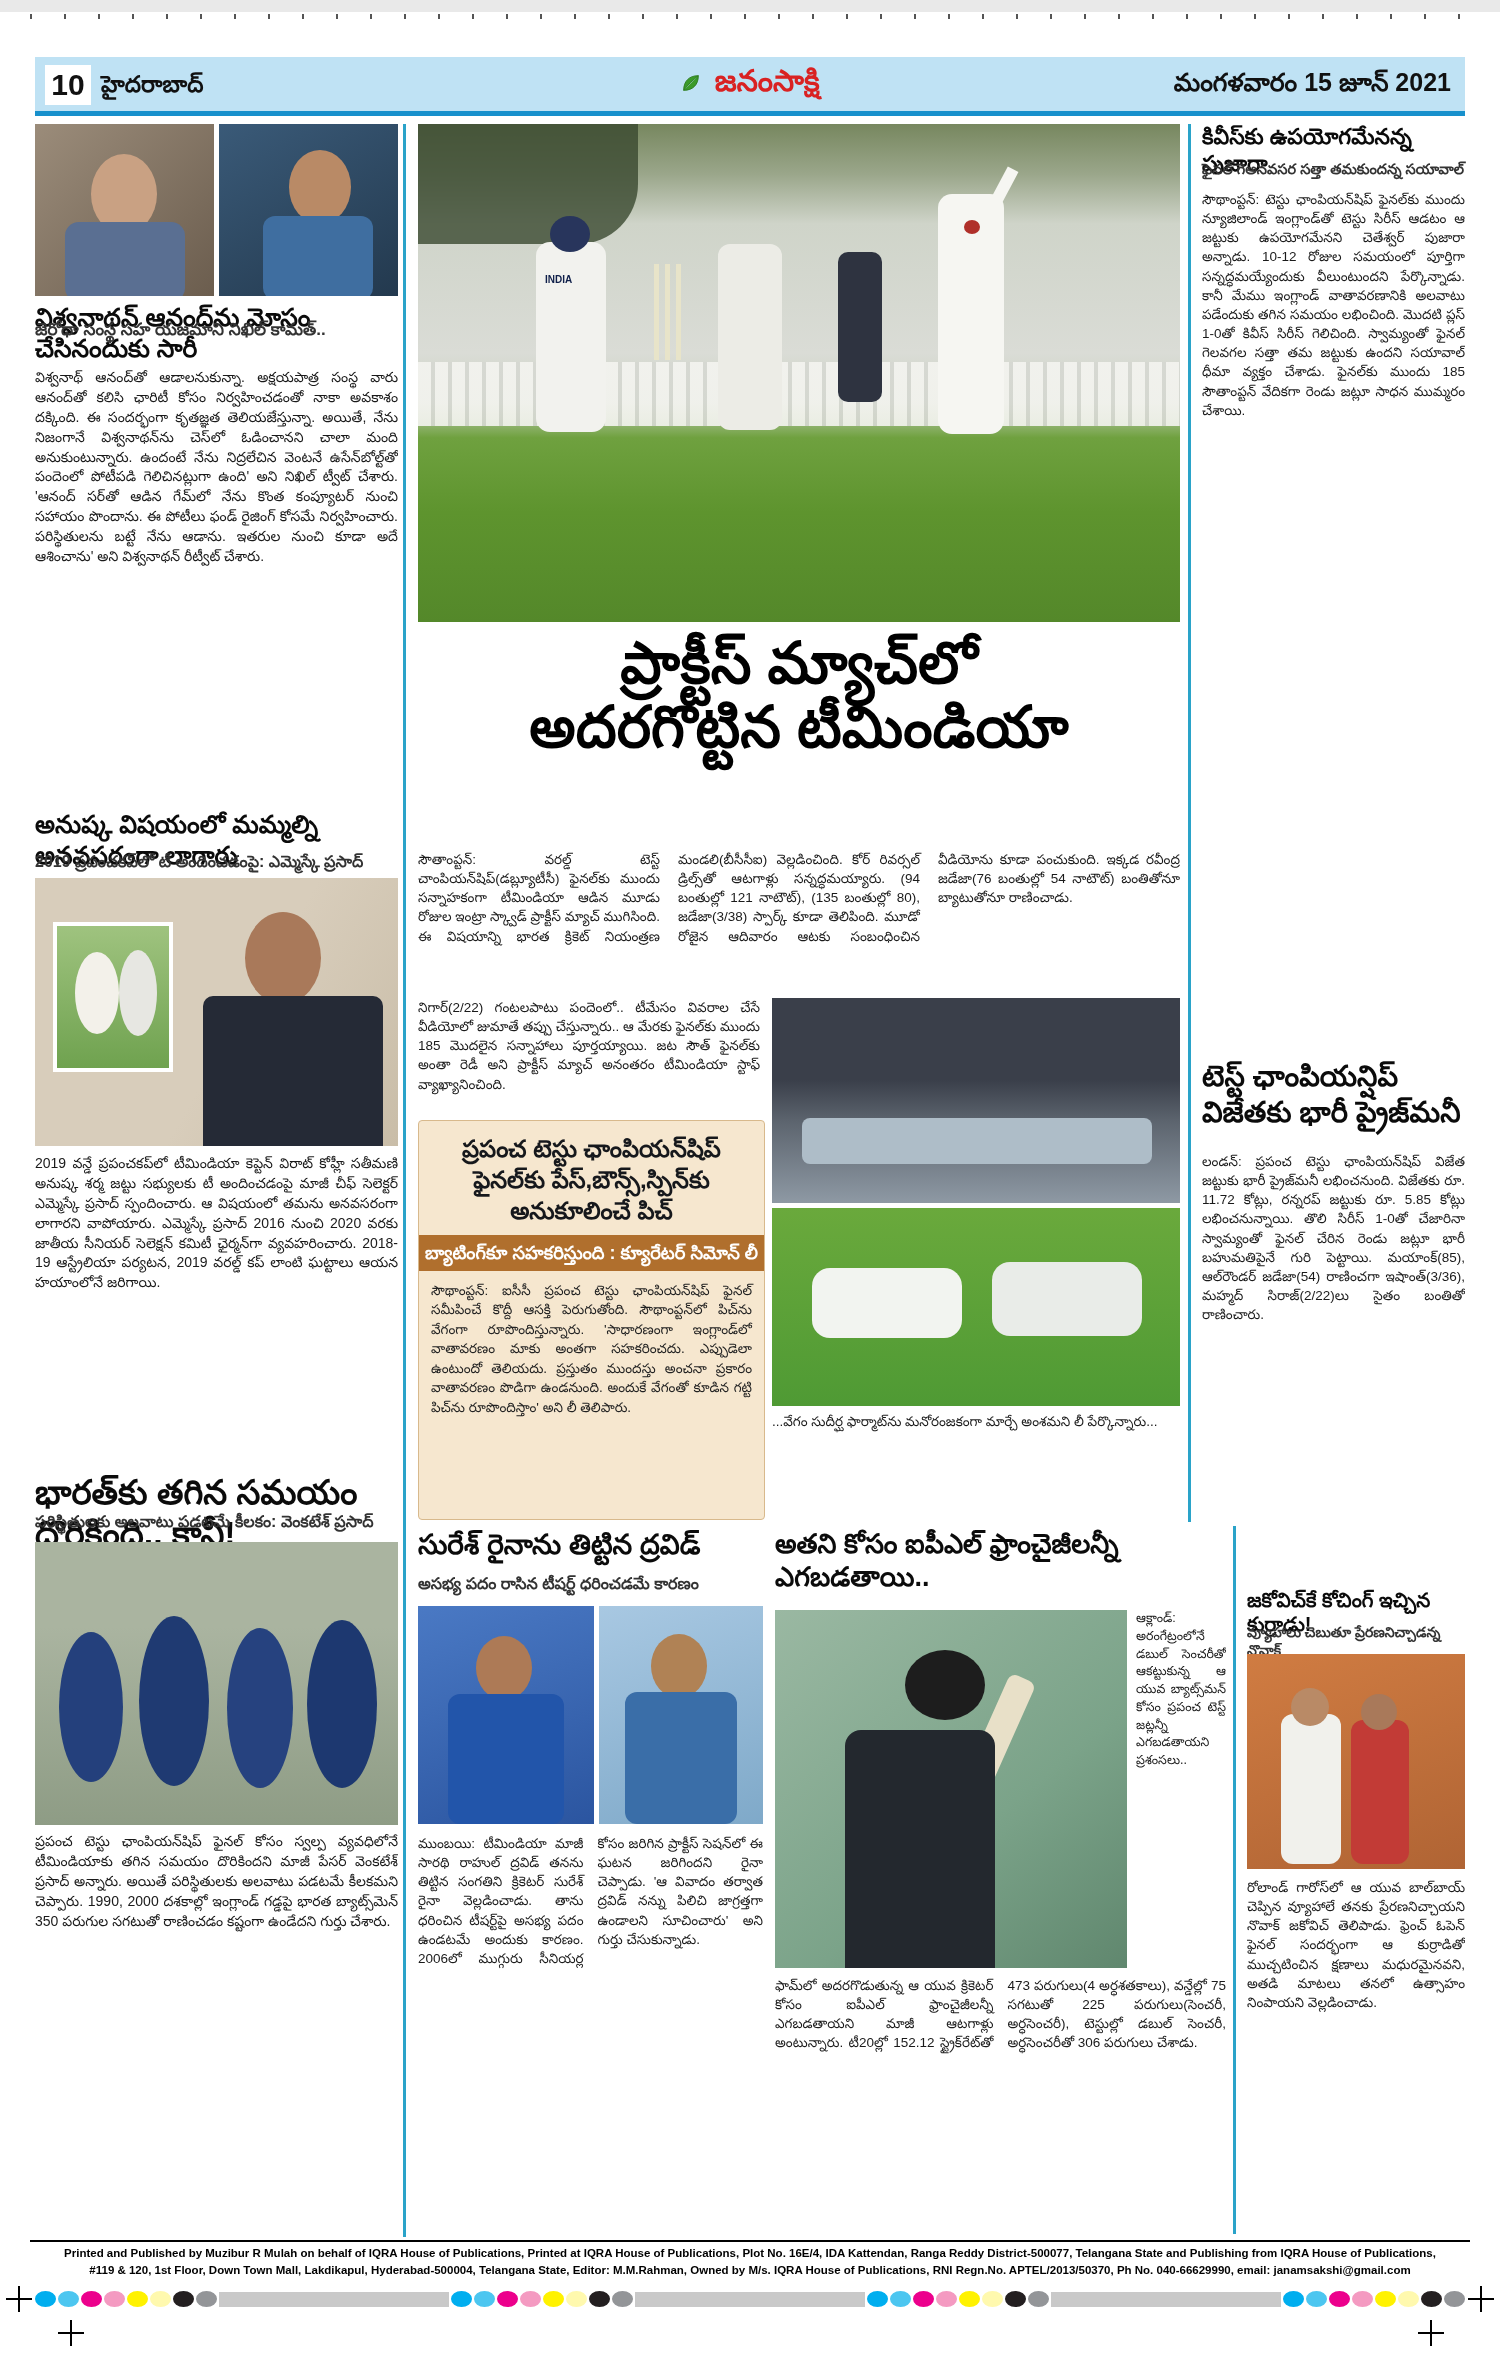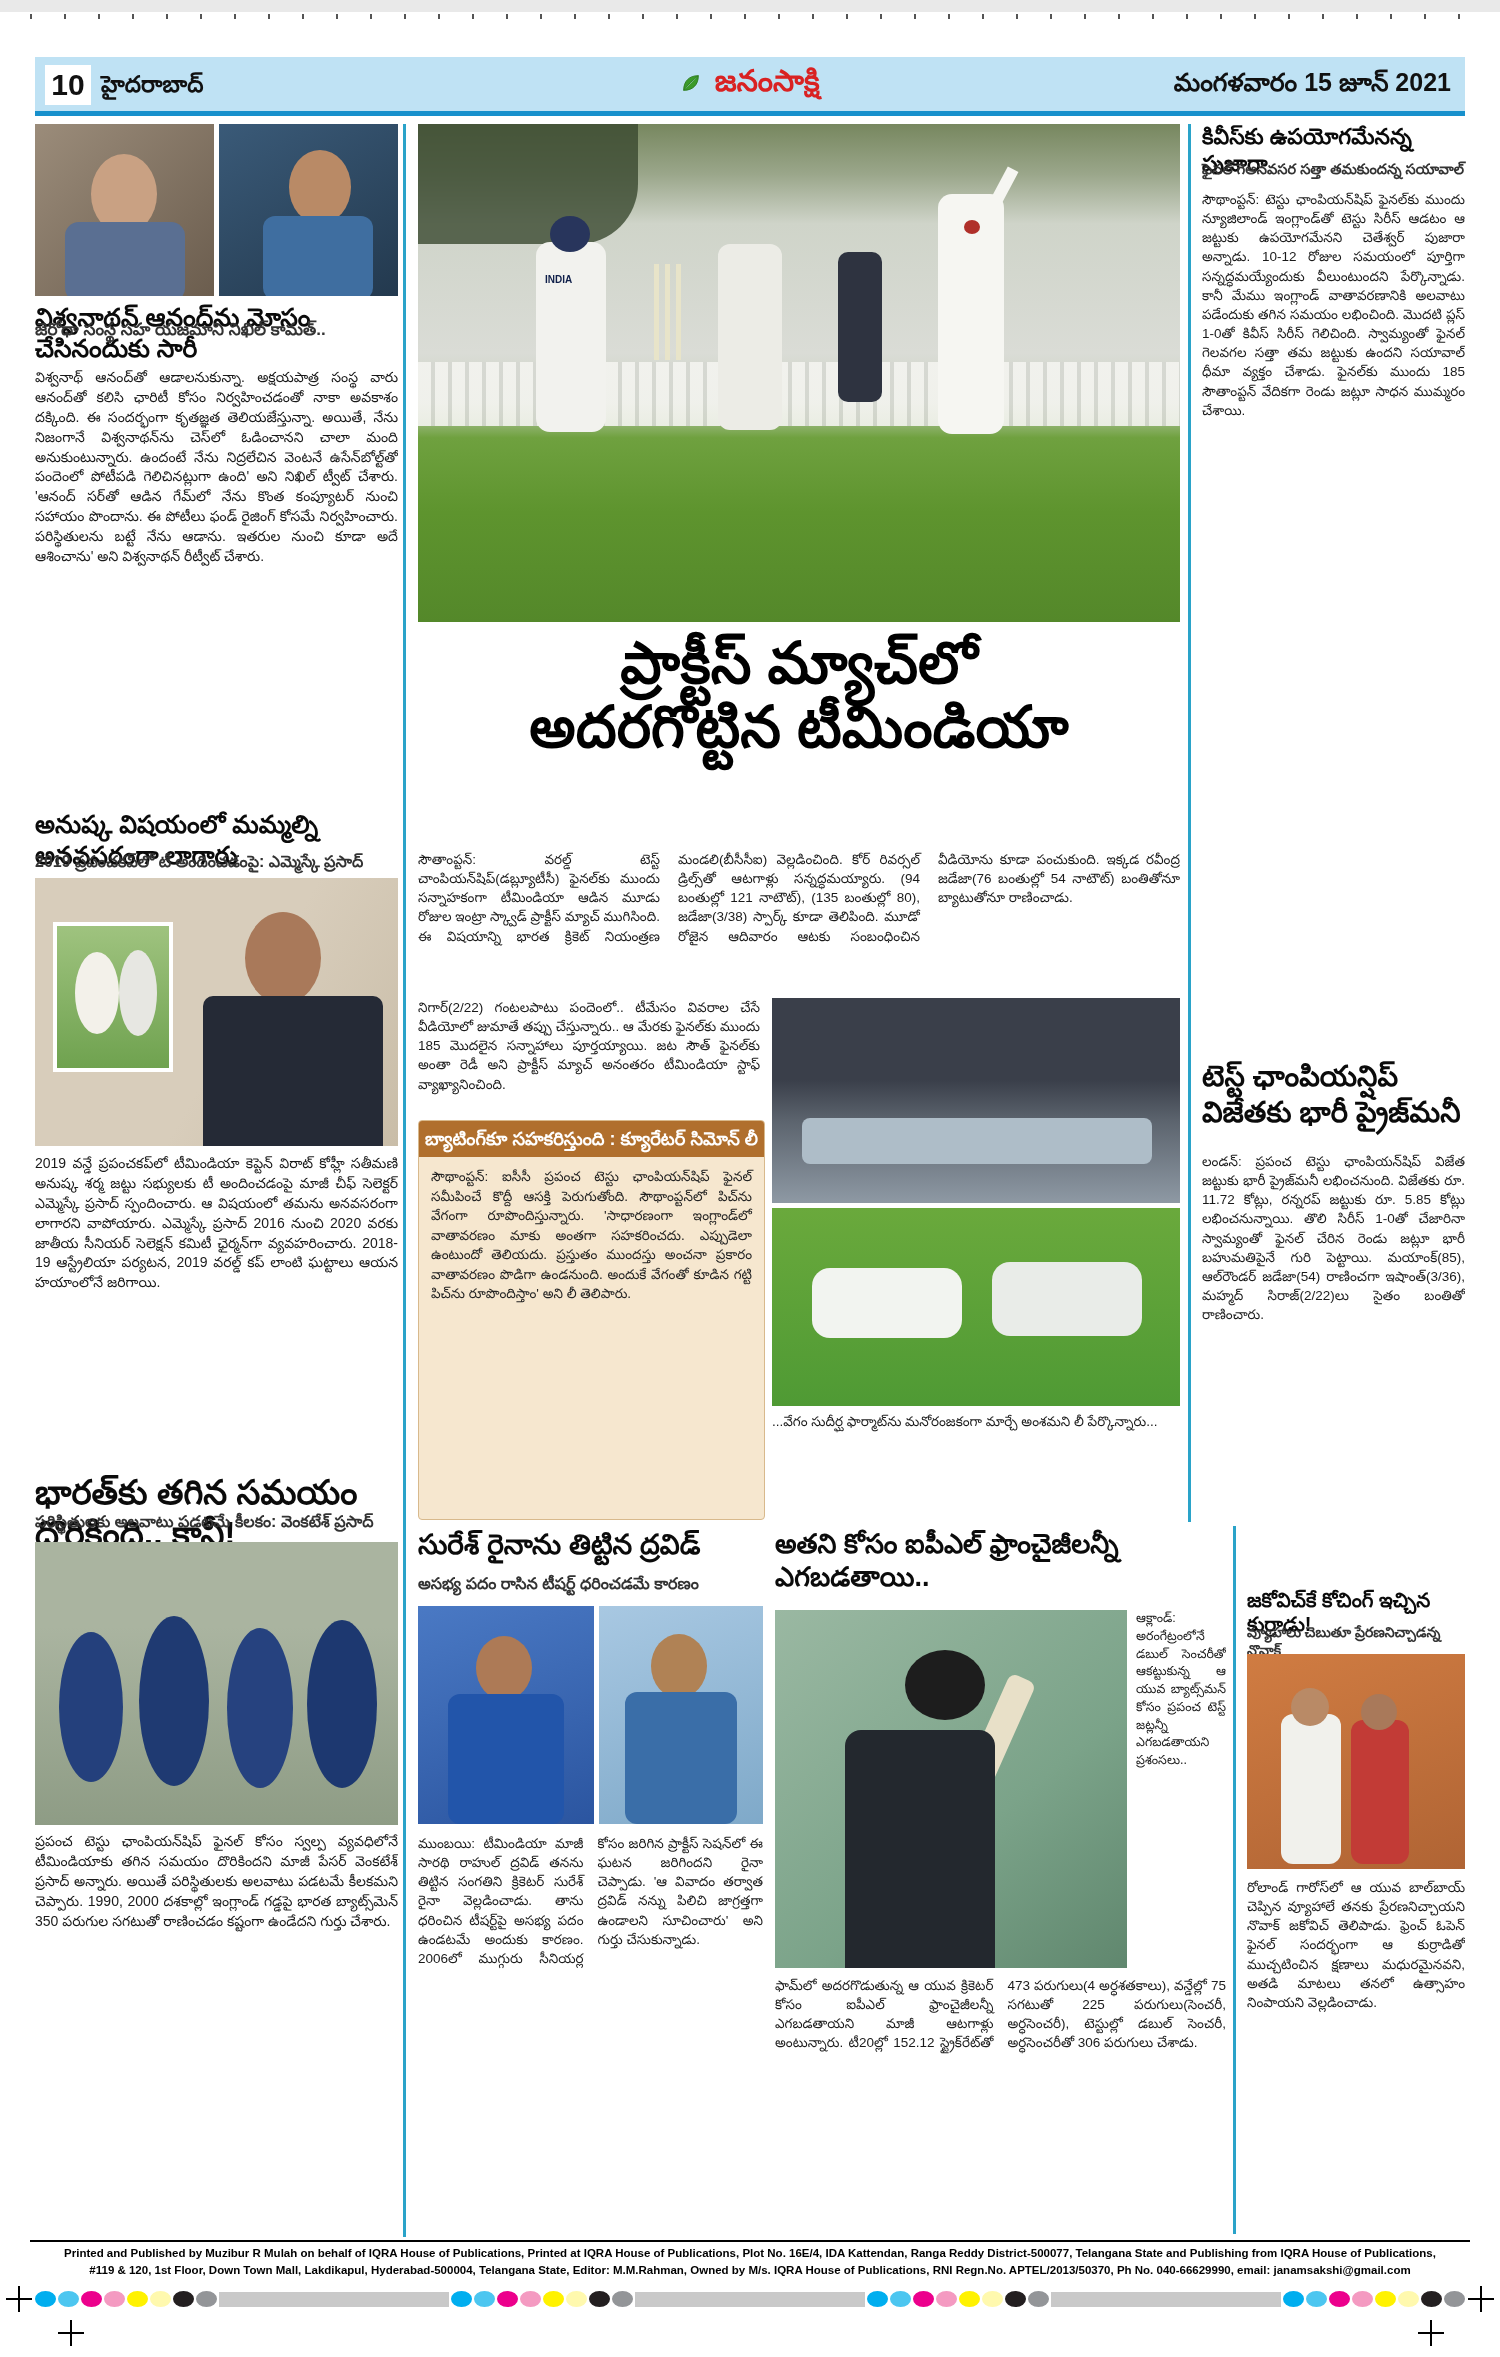--- a/index.html
+++ b/index.html
@@ -143,20 +143,21 @@
   <div class="photo" style="left:772px;top:986px;width:408px;height:205px;background:linear-gradient(180deg,#3a3f4a 40%,#5c646e 60%,#8e99a4);">
     <div class="rect" style="left:30px;top:120px;width:350px;height:46px;background:#aebdc8;border-radius:8px;"></div>
   </div>
   <div class="photo" style="left:772px;top:1196px;width:408px;height:198px;background:linear-gradient(180deg,#6aa93c,#4f9a34);">
     <div class="rect" style="left:40px;top:60px;width:150px;height:70px;background:#f2f4f0;border-radius:18px;"></div>
     <div class="rect" style="left:220px;top:54px;width:150px;height:74px;background:#e9ece8;border-radius:18px;"></div>
   </div>
   <div class="abs body-txt" style="left:772px;top:1400px;width:408px;height:102px;">...వేగం సుదీర్ఘ ఫార్మాట్‌ను మనోరంజకంగా మార్చే అంశమని లీ పేర్కొన్నారు...</div>
 
   <div class="abs tanbox" style="left:418px;top:1108px;width:345px;height:398px;">
+    <div class="bh">ప్రపంచ టెస్టు ఛాంపియన్‌షిప్ ఫైనల్‌కు పేస్,బౌన్స్,స్పిన్‌కు అనుకూలించే పిచ్</div>
     <div class="orangebar">బ్యాటింగ్‌కూ సహకరిస్తుంది : క్యూరేటర్ సిమోన్ లీ</div>
     <div class="bb" style="height:230px;">సౌథాంప్టన్: ఐసీసీ ప్రపంచ టెస్టు ఛాంపియన్‌షిప్ ఫైనల్ సమీపించే కొద్దీ ఆసక్తి పెరుగుతోంది. సౌథాంప్టన్‌లో పిచ్‌ను వేగంగా రూపొందిస్తున్నారు. 'సాధారణంగా ఇంగ్లాండ్‌లో వాతావరణం మాకు అంతగా సహకరించదు. ఎప్పుడెలా ఉంటుందో తెలియదు. ప్రస్తుతం ముందస్తు అంచనా ప్రకారం వాతావరణం పొడిగా ఉండనుంది. అందుకే వేగంతో కూడిన గట్టి పిచ్‌ను రూపొందిస్తాం' అని లీ తెలిపారు.</div>
   </div>
 
   <div class="abs hl" style="left:418px;top:1516px;width:345px;font-size:28px;">సురేశ్ రైనాను తిట్టిన ద్రవిడ్</div>
   <div class="abs sub" style="left:418px;top:1562px;width:345px;font-size:16px;">అసభ్య పదం రాసిన టీషర్ట్ ధరించడమే కారణం</div>
   <div class="photo" style="left:418px;top:1594px;width:176px;height:218px;background:linear-gradient(160deg,#4a79c4,#2b55a0);">
     <div class="blob" style="left:58px;top:30px;width:56px;height:64px;background:#ad7a56;"></div>
     <div class="rect" style="left:30px;top:88px;width:116px;height:130px;background:#2255aa;border-radius:12px;"></div>
   </div>

